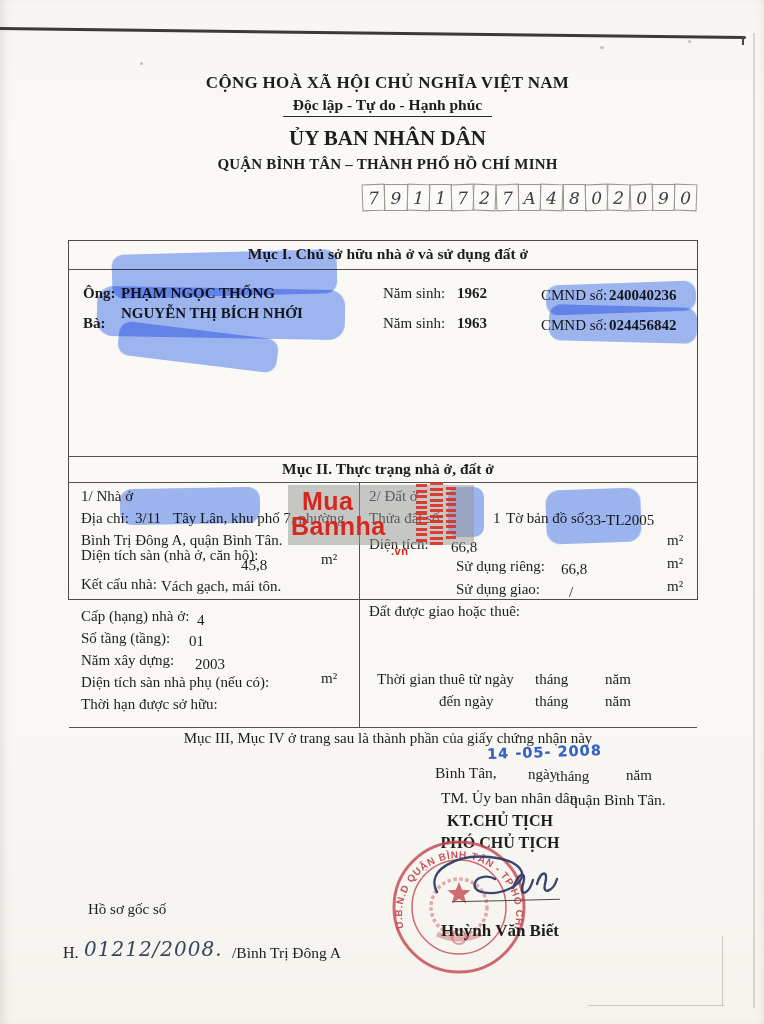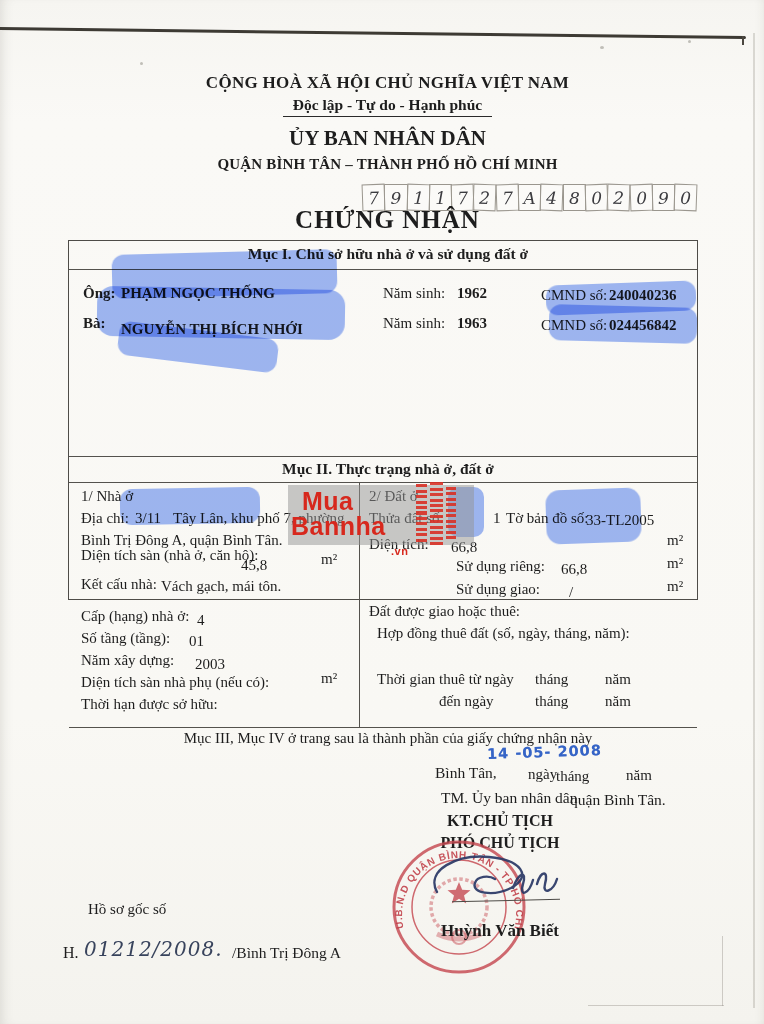--- a/index.html
+++ b/index.html
@@ -90,36 +90,35 @@
     <div class="code-box">A</div>
     <div class="code-box">4</div>
     <div class="code-box">8</div>
     <div class="code-box">0</div>
     <div class="code-box">2</div>
     <div class="code-box">0</div>
     <div class="code-box">9</div>
     <div class="code-box">0</div>
   </div>
 
-  <div class="abs ctr b" style="top:206px;font-size:25px;letter-spacing:1px;">CHỨNG NHẬN</div>
 
   <div class="doc-table">
 
     <div class="abs ctr b fs155" style="top:4px;width:627px;">Mục I. Chủ sở hữu nhà ở và sử dụng đất ở</div>
     <div class="rule" style="top:28px;"></div>
 
     <div class="abs b fs15" style="left:14px;top:44px;">Ông:</div>
     <div class="abs b fs15" style="left:52px;top:44px;">PHẠM NGỌC THỐNG</div>
     <div class="abs fs15" style="left:314px;top:44px;">Năm sinh:</div>
     <div class="abs b fs15" style="left:388px;top:44px;">1962</div>
     <div class="abs fs15" style="left:472px;top:46px;">CMND số:</div>
     <div class="abs b fs15" style="left:540px;top:46px;">240040236</div>
 
     <div class="abs b fs15" style="left:14px;top:74px;">Bà:</div>
-    <div class="abs b fs15" style="left:52px;top:80px;font-family:Liberation Serif, serif;">NGUYỄN THỊ BÍCH NHỚI</div>
+    <div class="abs b fs15" style="left:52px;top:64px;font-family:Liberation Serif, serif;">NGUYỄN THỊ BÍCH NHỚI</div>
     <div class="abs fs15" style="left:314px;top:74px;">Năm sinh:</div>
     <div class="abs b fs15" style="left:388px;top:74px;">1963</div>
     <div class="abs fs15" style="left:472px;top:76px;">CMND số:</div>
     <div class="abs b fs15" style="left:540px;top:76px;">024456842</div>
 
     <div class="rule" style="top:215px;"></div>
     <div class="abs ctr b fs155" style="top:219px;width:627px;">Mục II. Thực trạng nhà ở, đất ở</div>
     <div class="rule" style="top:241px;"></div>
     <div class="col-divider"></div>
 
@@ -151,21 +150,20 @@
     <div class="abs fs15" style="left:300px;top:295px;">Diện tích:</div>
     <div class="abs fs15" style="left:382px;top:298px;">66,8</div>
     <div class="abs fs15" style="left:598px;top:291px;">m²</div>
     <div class="abs fs15" style="left:387px;top:317px;">Sử dụng riêng:</div>
     <div class="abs fs15" style="left:492px;top:320px;">66,8</div>
     <div class="abs fs15" style="left:598px;top:314px;">m²</div>
     <div class="abs fs15" style="left:387px;top:340px;">Sử dụng giao:</div>
     <div class="abs fs15" style="left:500px;top:343px;">/</div>
     <div class="abs fs15" style="left:598px;top:337px;">m²</div>
     <div class="abs fs15" style="left:300px;top:362px;">Đất được giao hoặc thuê:</div>
-    <div class="abs fs15" style="left:308px;top:384px;">Hợp đồng thuê đất (số, ngày, tháng, năm):</div>
     <div class="abs fs15" style="left:308px;top:430px;">Thời gian thuê từ ngày</div>
     <div class="abs fs15" style="left:466px;top:430px;">tháng</div>
     <div class="abs fs15" style="left:536px;top:430px;">năm</div>
     <div class="abs fs15" style="left:370px;top:452px;">đến ngày</div>
     <div class="abs fs15" style="left:466px;top:452px;">tháng</div>
     <div class="abs fs15" style="left:536px;top:452px;">năm</div>
 
     <div class="rule" style="top:486px;"></div>
     <div class="abs ctr fs15" style="top:489px;width:627px;">Mục III, Mục IV ở trang sau là thành phần của giấy chứng nhận này</div>
   </div>

